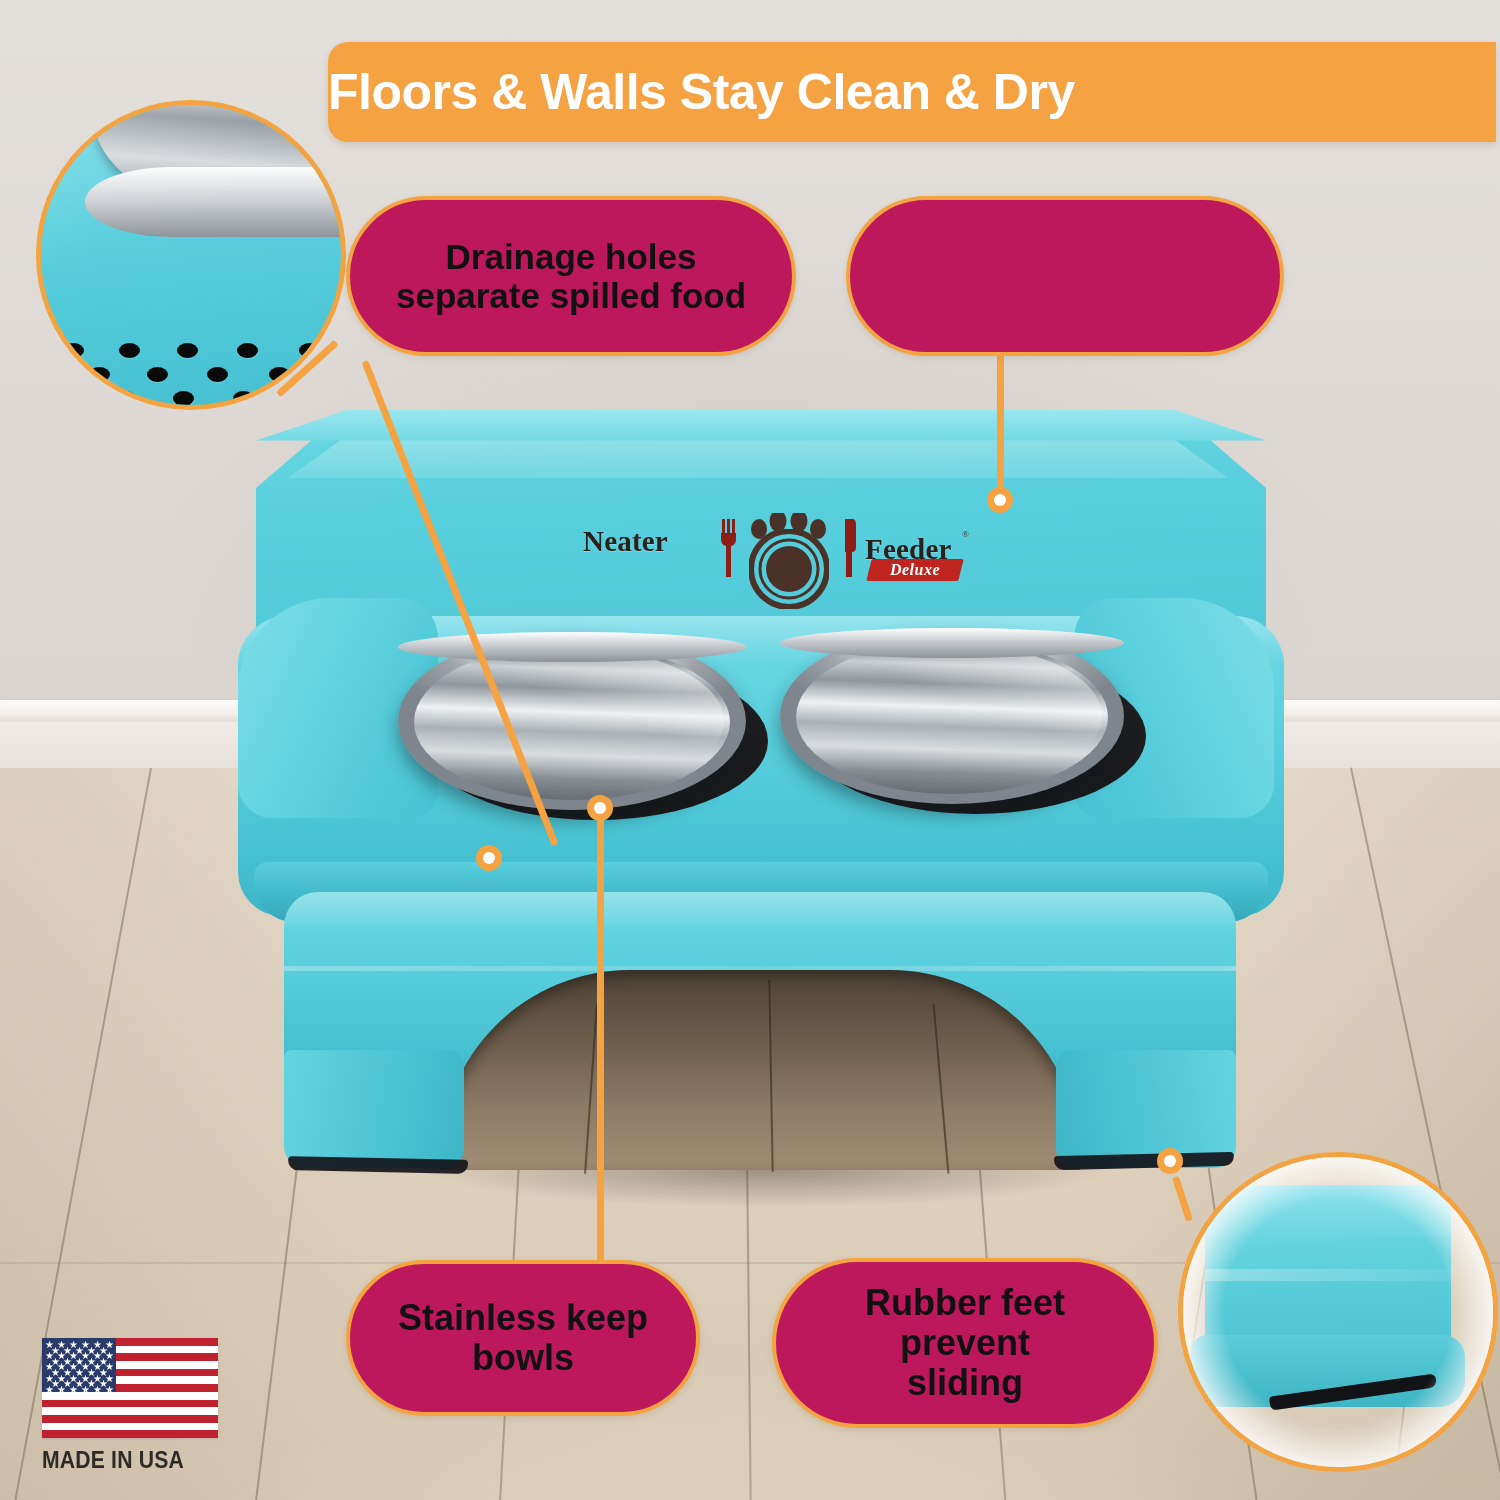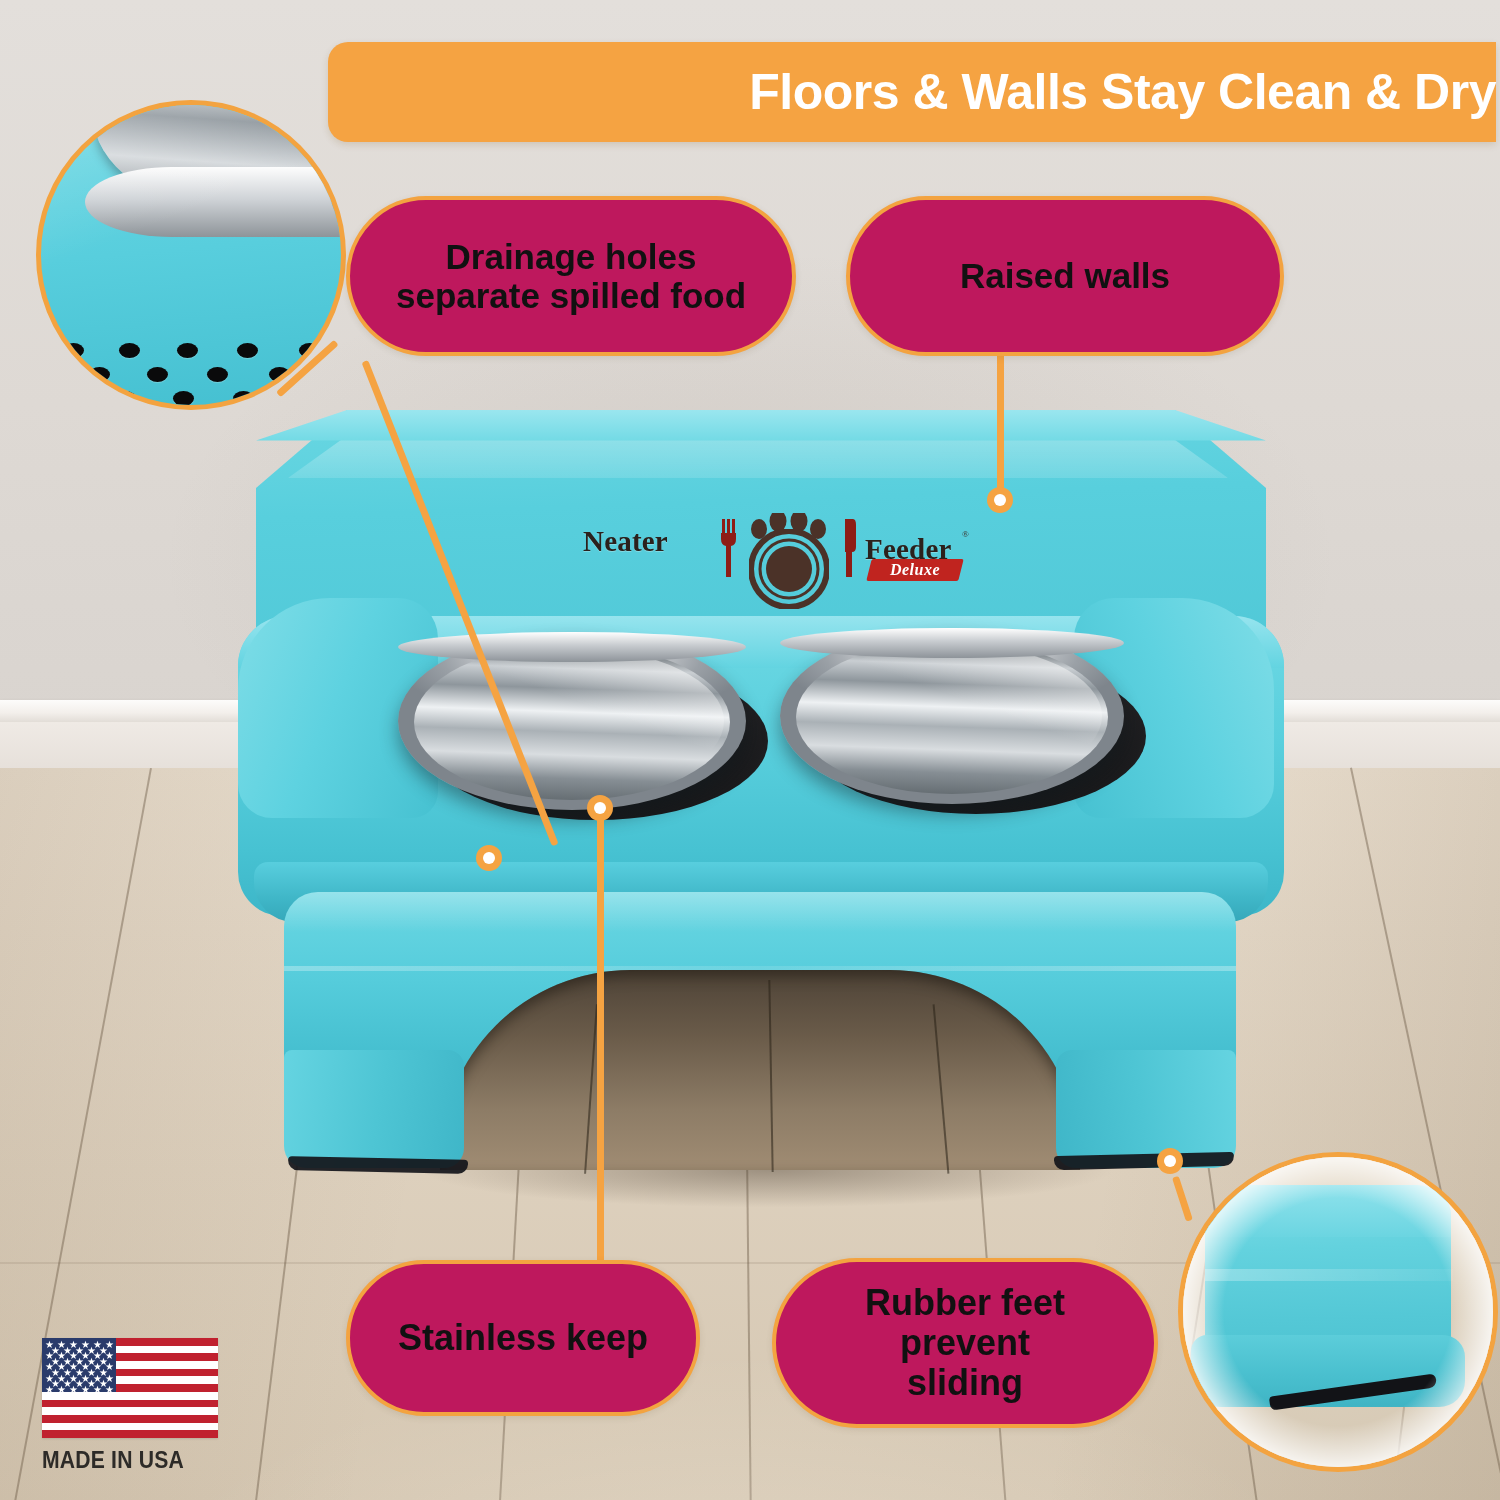--- a/index.html
+++ b/index.html
@@ -118,21 +118,21 @@
   .logo-reg{position:absolute;font-size:9px;color:#3a2d25;font-family:"Liberation Serif", serif;}
   .logo-deluxe{position:absolute;background:#c0241f;
        transform:skewX(-14deg);border-radius:2px;}
   .logo-deluxe span{display:block;transform:skewX(14deg);color:#fff;
        font-family:"Liberation Serif", serif;font-style:italic;font-weight:700;
        font-size:16px;text-align:center;line-height:22px;letter-spacing:.5px;}
 
   
   #banner{position:absolute;left:328px;top:42px;width:1168px;height:100px;
       background:#f5a342;border-radius:20px 0 0 20px;
-      display:flex;align-items:center;justify-content:flex-end;
+      display:flex;align-items:center;justify-content:flex-start;
       box-shadow:0 3px 7px rgba(120,80,20,.16);}
   #banner .txt{color:#fff;font-weight:700;font-size:50px;letter-spacing:-.5px;
       white-space:nowrap;}
 
   
   .callout{position:absolute;background:#be185d;border:4px solid #f3a340;
       display:flex;align-items:center;justify-content:center;text-align:center;
       color:#111;font-weight:700;line-height:1.12;box-sizing:border-box;
       box-shadow:0 2px 6px rgba(90,70,40,.12);}
 
@@ -351,27 +351,27 @@
 
   <div class="callout" style="left:346px;top:196px;width:450px;height:160px;border-radius:80px;font-size:35px;">
     <div>
       <div>Drainage holes</div>
       <div>separate spilled food</div>
     </div>
   </div>
 
   <div class="callout" style="left:846px;top:196px;width:438px;height:160px;border-radius:80px;font-size:35px;">
     <div>
-      <div>Raised walls</div>
     </div>
   </div>
 
   <div class="callout" style="left:346px;top:1260px;width:354px;height:156px;border-radius:78px;font-size:36px;">
     <div>
       <div>Stainless keep</div>
+      <div>bowls</div>
     </div>
   </div>
 
   <div class="callout" style="left:772px;top:1258px;width:386px;height:170px;border-radius:85px;font-size:36px;">
     <div>
       <div>Rubber feet</div>
       <div>prevent</div>
       <div>sliding</div>
     </div>
   </div>

